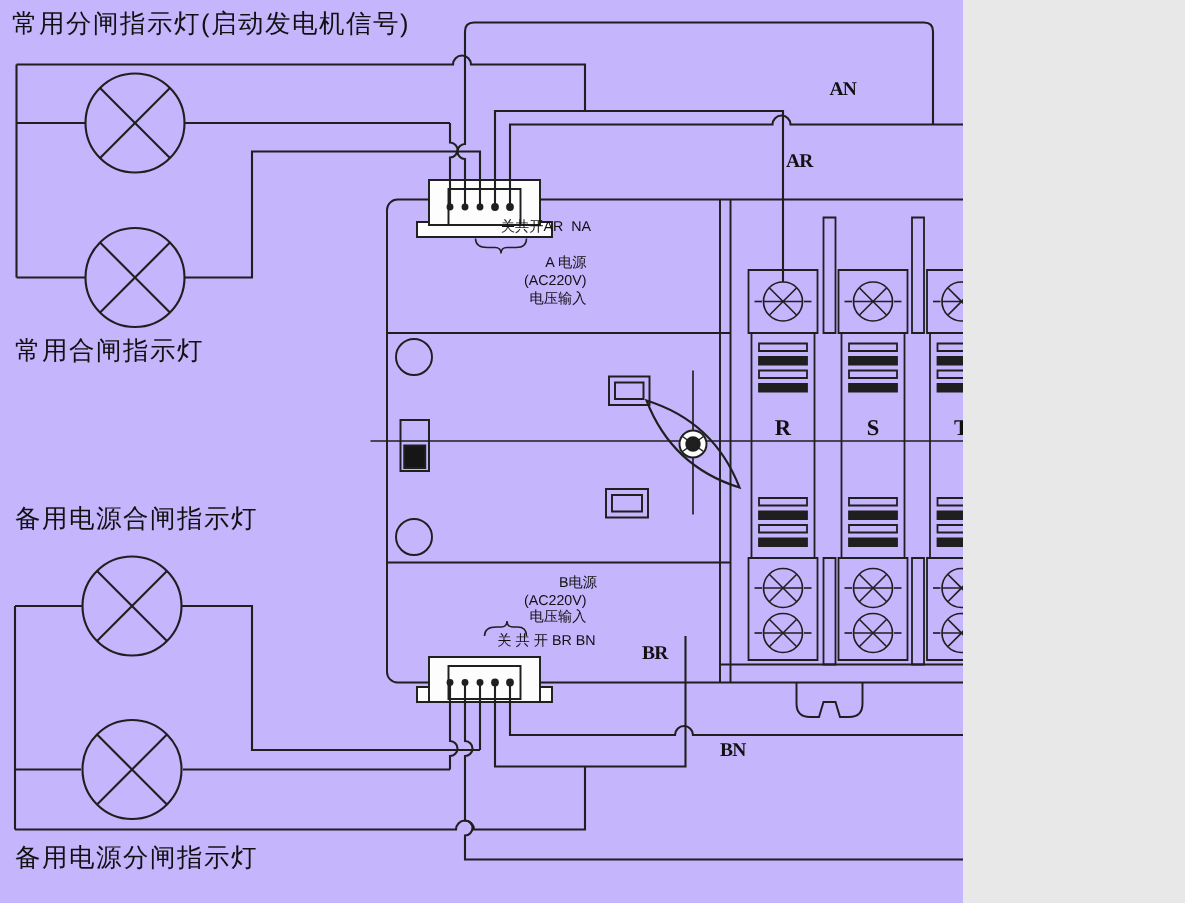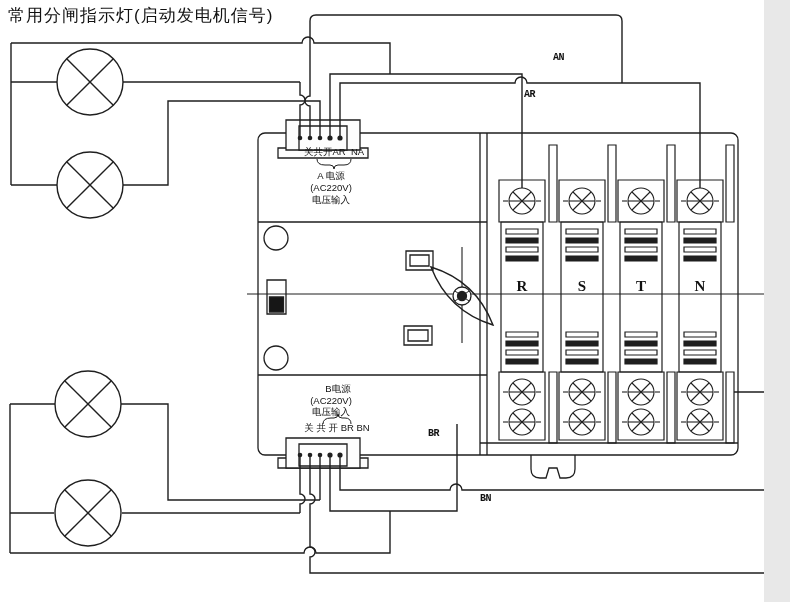--- a/index.html
+++ b/index.html
@@ -1,22 +1,22 @@
 <!DOCTYPE html>
 <html><head>
 <meta charset="utf-8">
 <style>
   html,body{margin:0;padding:0;}
   body{background:#e8e8e8;font-family:"Liberation Sans", sans-serif;}
-  #stage{position:relative;width:764px;height:602px;background:#ffffff;overflow:hidden;}
+  #stage{position:relative;width:642px;height:602px;background:#c4b5fd;overflow:hidden;}
   #stage svg{position:absolute;left:0;top:0;}
   .lbl{position:absolute;color:#111;white-space:pre;line-height:1.15;}
   .big{font-size:17px;font-weight:500;letter-spacing:1px;}
-  .small{font-size:9.5px;font-weight:500;width:120px;text-align:center;}
-  .wtag{font-family:Liberation Mono, monospace;font-weight:700;font-size:10px;letter-spacing:-0.5px;}
+  .small{font-size:9.5px;font-weight:500;width:120px;text-align:right;}
+  .wtag{font-family:Liberation Serif, serif;font-weight:700;font-size:13px;letter-spacing:-0.5px;}
   .pole{font-family:"Liberation Serif", serif;font-weight:700;font-size:15px;width:16px;text-align:center;}
   svg path, svg rect, svg circle, svg line{vector-effect:non-scaling-stroke;}
 </style>
 </head>
 <body>
 
 <div id="stage">
 
 <svg width="790" height="602" viewBox="0 0 790 602">
   <defs>
@@ -193,33 +193,36 @@
     <path d="M320,455 V500"></path>
     <path d="M122,513 H300"></path>
     <path d="M300,455 V494 A5,5 0 0 1 300,504 V513"></path>
     <path d="M310,455 V494 A5,5 0 0 1 310,504 V547 A5,5 0 0 1 310,557 V573 H775 V392 H734"></path>
     <path d="M330,455 V511 H457 V424"></path>
     <path d="M340,455 V490 H450 A6,6 0 0 1 462,490 H775"></path>
   </g>
 </svg>
 
 <div class="lbl big" style="left:8px;top:6px">常用分闸指示灯(启动发电机信号)</div>
+<div class="lbl big" style="left:10px;top:224px">常用合闸指示灯</div>
+<div class="lbl big" style="left:10px;top:336px">备用电源合闸指示灯</div>
+<div class="lbl big" style="left:10px;top:562px">备用电源分闸指示灯</div>
 
 <div class="lbl small" style="left:274px;top:147px">关共开AR  NA</div>
 <div class="lbl small" style="left:271px;top:171px">A 电源</div>
 <div class="lbl small" style="left:271px;top:183px">(AC220V)</div>
 <div class="lbl small" style="left:271px;top:195px">电压输入</div>
 
 <div class="lbl small" style="left:278px;top:384px">B电源</div>
 <div class="lbl small" style="left:271px;top:396px">(AC220V)</div>
 <div class="lbl small" style="left:271px;top:407px">电压输入</div>
 <div class="lbl small" style="left:277px;top:423px">关 共 开 BR BN</div>
 
 <div class="lbl wtag" style="left:553px;top:52px">AN</div>
-<div class="lbl wtag" style="left:524px;top:89px">AR</div>
+<div class="lbl wtag" style="left:524px;top:100px">AR</div>
 <div class="lbl wtag" style="left:428px;top:428px">BR</div>
 <div class="lbl wtag" style="left:480px;top:493px">BN</div>
 
 <div class="lbl pole" style="left:514px;top:278px">R</div>
 <div class="lbl pole" style="left:574px;top:278px">S</div>
 <div class="lbl pole" style="left:633px;top:278px">T</div>
 <div class="lbl pole" style="left:692px;top:278px">N</div>
 
 </div>
 

